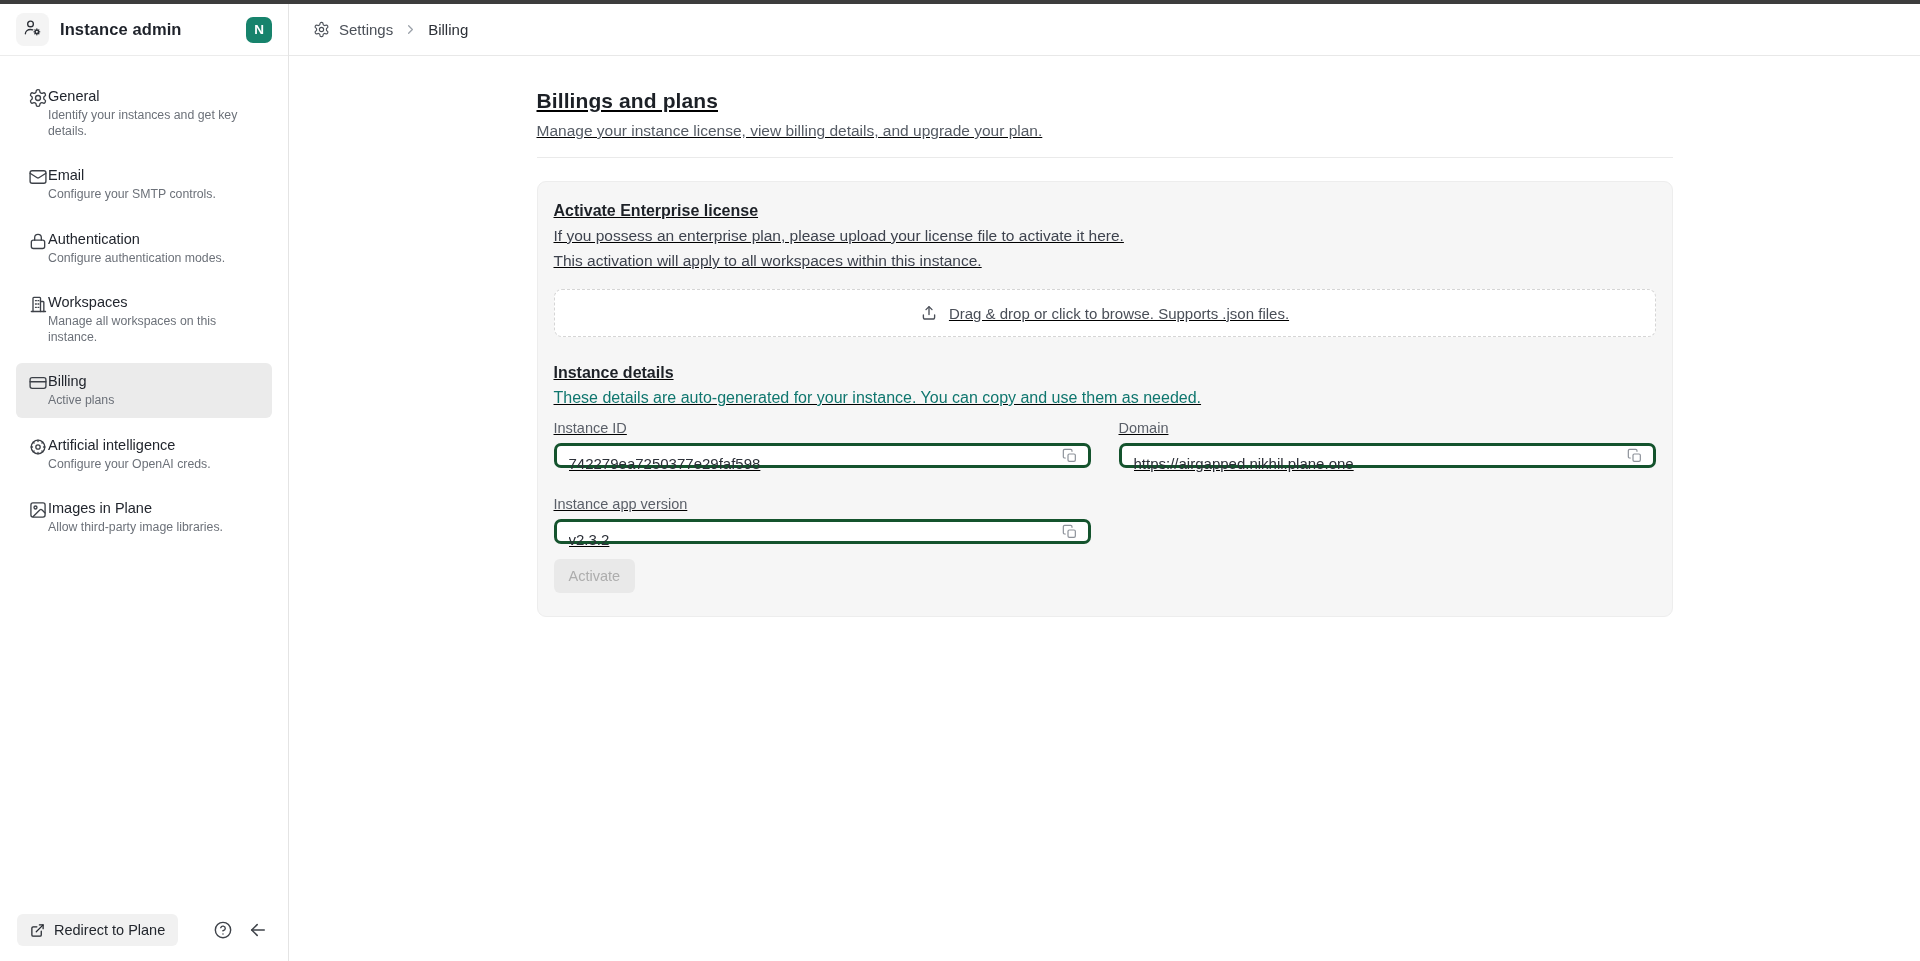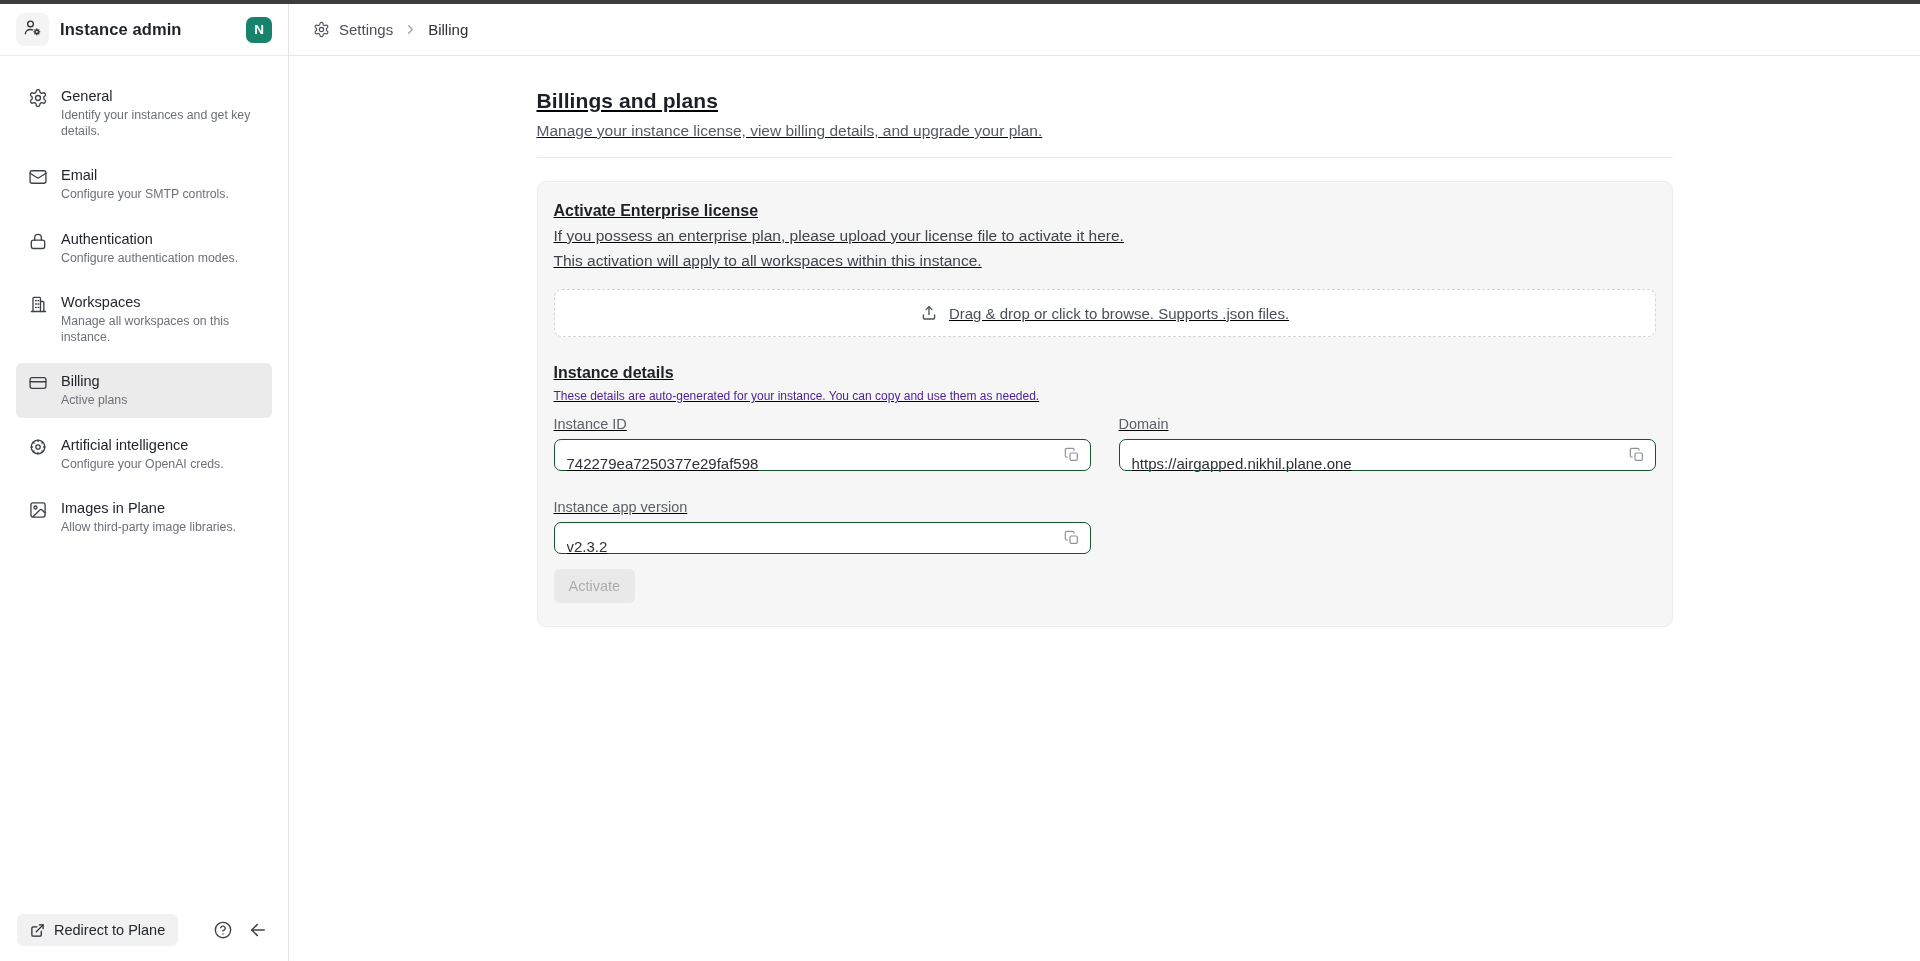--- a/index.html
+++ b/index.html
@@ -7,21 +7,21 @@
   .top-strip { height: 4px; background: #3d3d3d; width: 100%; }
   .app { display: flex; height: 957px; }
 
   
   .sidebar { width: 289px; min-width: 289px; border-right: 1px solid #e4e4e4; display: flex; flex-direction: column; background: #ffffff; }
   .sb-header { height: 52px; display: flex; align-items: center; padding: 0 16px; gap: 11px; border-bottom: 1px solid #ececec; }
   .logo-box { width: 33px; height: 33px; background: #f4f4f4; border-radius: 8px; display: flex; align-items: center; justify-content: center; color: #2d3138; flex: 0 0 auto; }
   .sb-title { font-size: 16.5px; font-weight: 700; color: #1e222a; flex: 1; letter-spacing: .1px; }
   .ws-badge { width: 26px; height: 26px; border-radius: 7px; background: #17836c; color: #ffffff; font-size: 13.5px; font-weight: 700; display: flex; align-items: center; justify-content: center; }
   .sb-nav { flex: 1; padding: 22px 16px 0; overflow: hidden; }
-  .sb-item { display: flex; gap: 13px; padding: 9px 12px; border-radius: 6px; margin-bottom: 9px; cursor: pointer; }
+  .sb-item { display: flex; padding: 9px 12px; border-radius: 6px; margin-bottom: 9px; cursor: pointer; }
   .sb-item.active { background: #ebebeb; }
   .sb-ico { width: 20px; height: 20px; color: #3d4148; flex: 0 0 auto; margin-top: 1px; }
   .sb-ico svg { width: 20px; height: 20px; display: block; }
   .sb-item-title { font-size: 14.5px; font-weight: 500; color: #22262e; line-height: 19px; }
   .sb-item-desc { font-size: 12.3px; color: #6c7179; line-height: 15.5px; margin-top: 2px; max-width: 205px; }
   .sb-footer { padding: 0 20px 15px 17px; display: flex; align-items: center; justify-content: space-between; }
   .redirect-btn { display: inline-flex; align-items: center; gap: 9px; background: #f1f1f1; border: none; border-radius: 6px; padding: 8px 13px; font-size: 14.5px; font-weight: 500; color: #23272e; cursor: pointer; font-family: inherit; }
   .redirect-btn svg { width: 15px; height: 15px; }
   .footer-icons { display: flex; align-items: center; gap: 15px; color: #3f434a; }
   .icon-btn { background: none; border: none; cursor: pointer; color: #3f434a; padding: 0; display: flex; }
@@ -46,25 +46,25 @@
   .card { margin-top: 23px; background: #f6f6f6; border: 1px solid #ededed; border-radius: 9px; padding: 20px 16px 23px; }
   .card h2 { font-size: 16px; font-weight: 700; color: #1d2127; }
   .card .body-line { font-size: 15.5px; color: #3e434e; line-height: 25px; }
   .card .body-line.first { margin-top: 3px; }
 
   .dropzone { margin-top: 16px; height: 48px; background: #ffffff; border: 1.5px dashed #d5d5d5; border-radius: 8px; display: flex; align-items: center; justify-content: center; gap: 11px; color: #494e57; cursor: pointer; }
   .dropzone svg { width: 18px; height: 18px; }
   .dropzone-text { font-size: 15px; }
 
   .section-title-2 { margin-top: 27px; }
-  .section-sub { font-size: 12px; color: #4c1d95; margin-top: 7px; }
+  .section-sub { font-size: 16px; color: #0f766e; margin-top: 7px; }
 
   .fields-grid { margin-top: 13px; display: grid; grid-template-columns: 1fr 1fr; column-gap: 23px; row-gap: 14px; gap: 28px; }
   .field label { display: block; font-size: 14.5px; color: #5a5f68; margin-bottom: 7px; }
-  .input-wrap { position: relative; background: #ffffff; border: 1px solid #14532d; border-radius: 7px; height: 32px; display: flex; align-items: center; padding: 16px 40px 0 12px; }
+  .input-wrap { position: relative; background: #ffffff; border: 3px solid #14532d; border-radius: 7px; height: 25px; display: flex; align-items: center; padding: 16px 40px 0 12px; }
   .input-wrap input { border: none; outline: none; background: transparent; width: 100%; font-size: 15px; color: #2c3038; font-family: inherit; }
   .copy-btn { position: absolute; right: 10px; top: 50%; transform: translateY(-50%); background: none; border: none; cursor: pointer; color: #8d929a; padding: 0; display: flex; }
   .copy-btn svg { width: 16px; height: 16px; }
 
   .activate-btn { margin-top: 15px; background: #e9e9e9; color: #adadad; border: none; border-radius: 6px; padding: 9px 15px; font-size: 14.5px; font-weight: 500; font-family: inherit; cursor: default; }
 </style>
 </head>
 <body>
 
 <div class="top-strip"></div>

